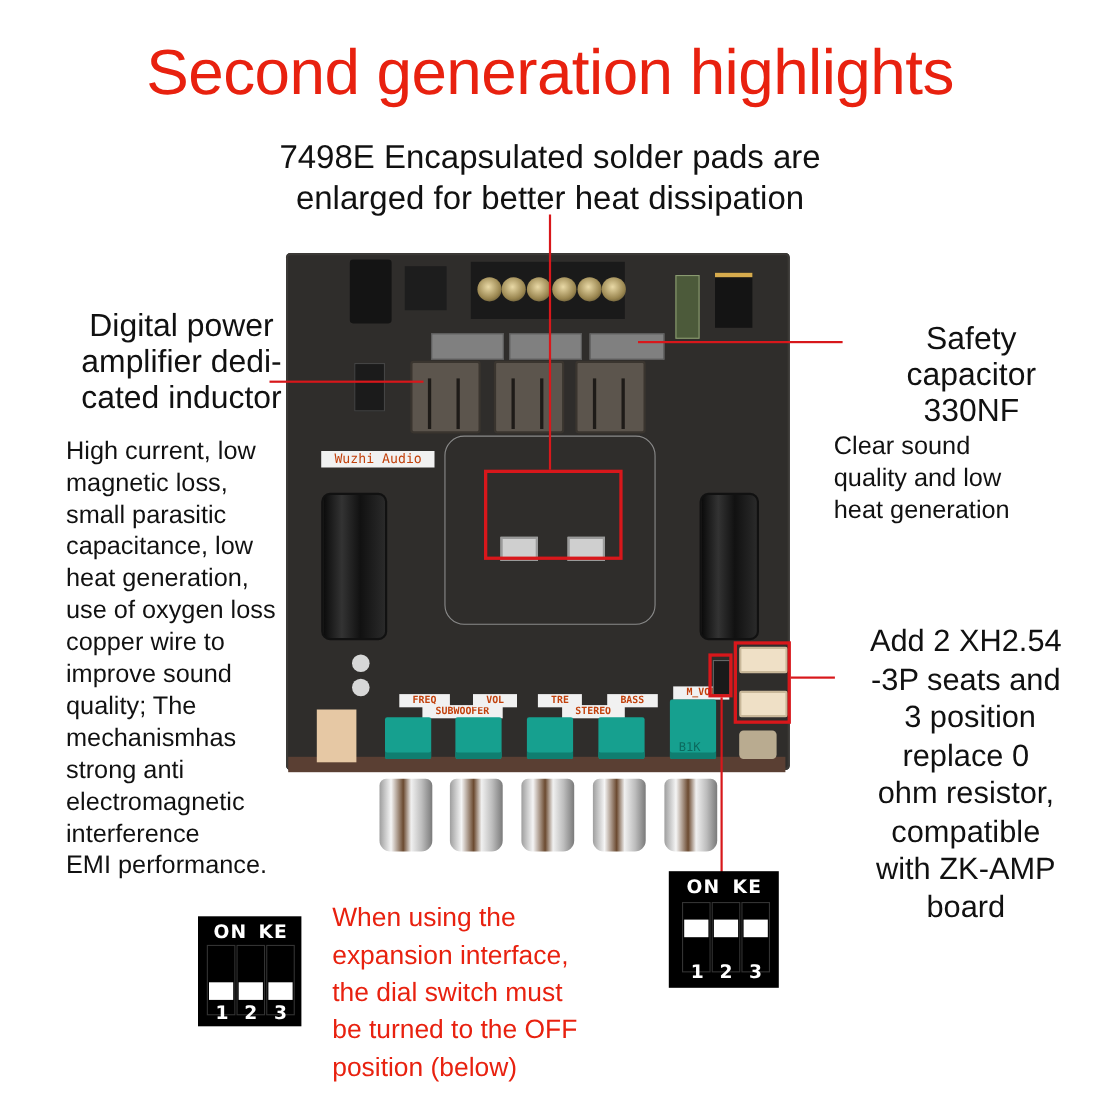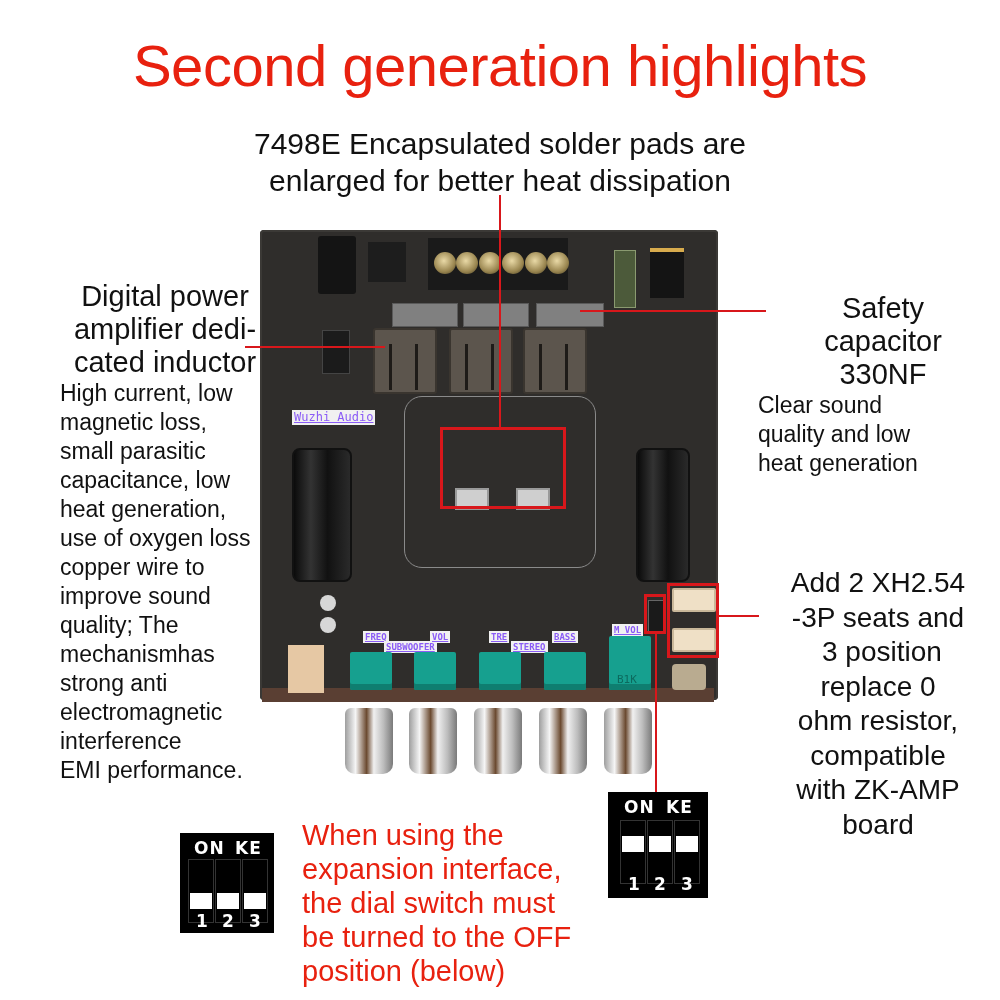--- a/index.html
+++ b/index.html
@@ -4,34 +4,34 @@
 <style>
   html, body { margin:0; padding:0; background:#ffffff; }
   body { width:1000px; height:1000px; position:relative; overflow:hidden; font-family:"Liberation Sans", "DejaVu Sans", sans-serif; color:#111; }
   .abs { position:absolute; }
   .title { left:0; top:32px; width:1000px; text-align:center; font-size:58px; color:#e8210f; letter-spacing:-0.5px; font-weight:400; }
   .top-note { left:220px; top:125px; width:560px; text-align:center; font-size:30px; line-height:37px; color:#111; }
   .callout-head { font-size:29px; line-height:33px; color:#111;text-align:center; }
   .callout-body { font-size:23px; line-height:29px; color:#111; }
   .red-line { background:#d8171b; }
   .red-box { border:3px solid #d8171b; box-sizing:border-box; }
-  .warn { color:#e8210f; font-size:29px; line-height:34px; }
+  .warn { color:#e8210f; font-size:24px; line-height:34px; }
 
   
   .board { left:260px; top:230px; width:458px; height:470px; background:#2f2d2b; border-radius:4px; box-shadow: inset 0 0 0 2px #3b3936; }
   .board-edge { left:262px; top:688px; width:452px; height:14px; background:#5a3f33; }
   .inductor { background:#5c554d; border:2px solid #3a352f; border-radius:3px; }
   .inductor .slot { position:absolute; top:14px; width:3px; height:46px; background:#1e1b18; }
   .cap-bar { background:#808080; border:1px solid #5a5a5a; }
   .terminal { background:#1a1a1a; }
   .screw { width:22px; height:22px; border-radius:50%; background:radial-gradient(circle at 45% 40%, #e9d9a6, #9a8650 60%, #403820); }
   .elcap { background:linear-gradient(90deg,#0b0b0b,#333 30%,#111 60%,#2a2a2a); border-radius:8px; border:2px solid #111; }
   .pot { background:#16a08f; border-radius:2px; box-shadow: inset 0 -6px 0 #0f7e70; }
   .knob { width:48px; height:66px; border-radius:6px 6px 10px 10px; background:linear-gradient(90deg,#9e9e9e,#f5f5f5 22%,#6b4a30 45%,#f0f0f0 60%,#bdbdbd 80%,#7a7a7a); }
-  .silk { background:#f1f1f1; color:#8b5cf6; font-family:"DejaVu Sans Mono", monospace; font-weight:bold; font-size:9px; padding:0 2px; line-height:12px;text-decoration:underline; }
+  .silk { background:#f1f1f1; color:#c2410c; font-family:"DejaVu Sans Mono", monospace; font-weight:bold; font-size:9px; padding:0 12px; line-height:12px; }
   .xh { background:#efe0c6; border:2px solid #c9b89a; border-radius:2px; }
   .chip { background:#cfcfcf; border:2px solid #9a9a9a; }
 
   .dip { background:#000; color:#fff; }
   .dip .lab { position:absolute; font-family:"DejaVu Sans", sans-serif; font-weight:bold; font-size:17px; letter-spacing:1px; }
   .dip .sw { position:absolute; width:22px; height:16px; background:#fff; }
   .dip .slot { position:absolute; width:24px; height:62px; border:1px solid #333; }
 </style>
 </head>
 <body>
@@ -128,21 +128,21 @@
 <div class="abs red-line" style="left:580px;top:310px;width:186px;height:2px;"></div>
 <div class="abs red-line" style="left:719px;top:615px;width:40px;height:2px;"></div>
 <div class="abs red-line" style="left:655px;top:634px;width:2px;height:160px;"></div>
 
 <div class="abs" style="left:55px;top:280px;width:220px;">
   <div class="callout-head">
     <div>Digital power</div>
     <div>amplifier dedi-</div>
     <div>cated inductor</div>
   </div>
-  <div class="callout-body" style="margin-left:5px;margin-top:0px;">
+  <div class="callout-body" style="margin-left:5px;margin-top:16px;">
     <div>High current, low</div>
     <div>magnetic loss,</div>
     <div>small parasitic</div>
     <div>capacitance, low</div>
     <div>heat generation,</div>
     <div>use of oxygen loss</div>
     <div>copper wire to</div>
     <div>improve sound</div>
     <div>quality; The</div>
     <div>mechanismhas</div>

